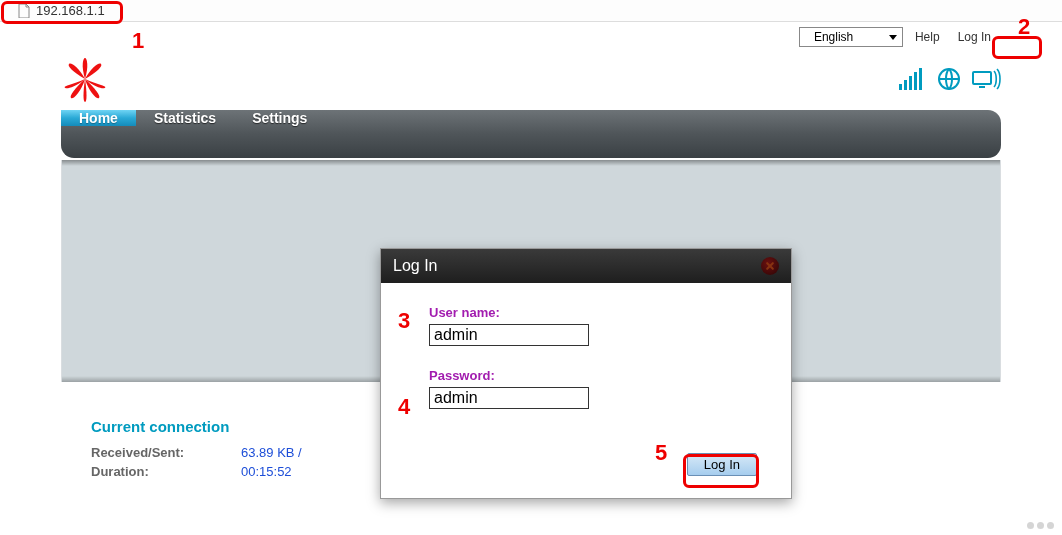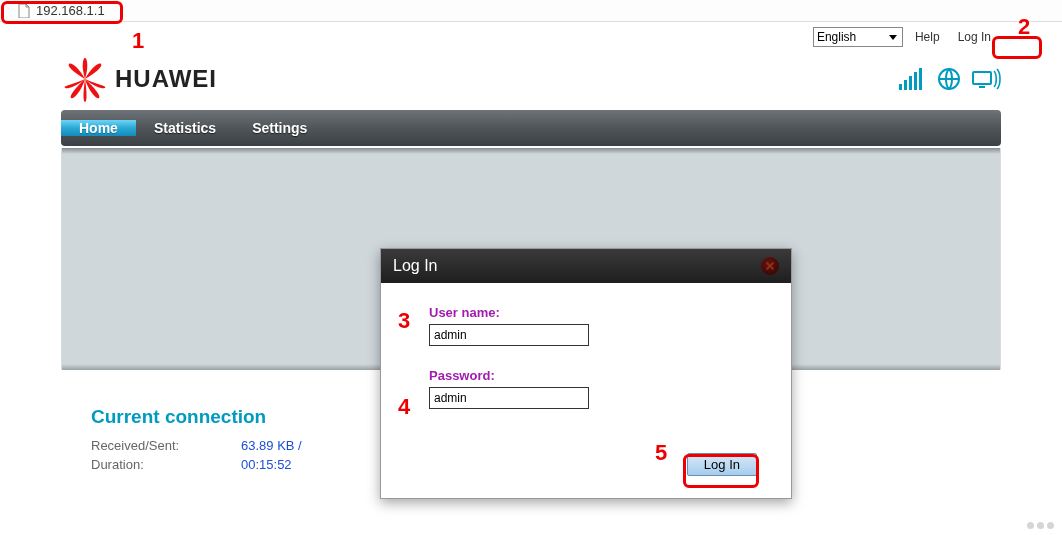--- a/index.html
+++ b/index.html
@@ -44,22 +44,22 @@
   .page { width: 940px; margin: 0 auto; position: relative; padding-top: 4px;}
   .top-strip {
     display:flex; justify-content:flex-end; align-items:center;
     gap:8px; height:22px; font-size:12px; color:#333;
     padding-right: 4px;
   }
   .lang-select {
     appearance:none;
     -webkit-appearance:none;
     background:#fff; border:1px solid #888;
-    font-size:12px; padding:1px 18px 1px 3px;
-    height:20px; width:90px;
+    font-size:12px; padding:1px 18px 1px 14px;
+    height:20px; width:104px;
     position:relative;
   }
   .lang-wrap { position:relative; display:inline-block;}
   .lang-wrap:after {
     content:""; position:absolute; right:6px; top:8px;
     border-left:4px solid transparent; border-right:4px solid transparent;
     border-top:5px solid #000;
   }
   .top-link { cursor:pointer; padding:0 4px;}
   .top-login { padding:1px 6px; }
@@ -70,24 +70,24 @@
     height:62px;
   }
   .logo { display:flex; align-items:center; gap:6px; }
   .logo-mark { width:48px; height:46px; }
   .logo-text { font-size:24px; letter-spacing:1px; font-weight:bold; color:#222;}
   .status-icons { display:flex; align-items:center; gap:10px; color:#009bbf;}
   .status-icons svg { display:block; }
 
   
   .nav {
-    height:36px;
+    height:48px;
     background: linear-gradient(#6d7377,#4f5559 50%,#3a4044);
-    display:flex; align-items:center;
-    border-radius:4px;
+    display:flex; align-items:flex-start;
+    border-radius:13px;
   }
   .nav-item {
     display:flex; align-items:center;
     color:#fff; font-weight:bold; font-size:14px;
     text-shadow:0 1px 1px rgba(0,0,0,.6);
     padding:0 18px; cursor:pointer;
     position:relative;
   }
   .nav-item + .nav-item:before {
     content:""; position:absolute; left:0; top:8px; bottom:8px; width:0;
@@ -120,23 +120,23 @@
   .sbar { width:14px; background:#3aa80f; }
   .sb1{height:16px;} .sb2{height:26px;} .sb3{height:36px;}
   .sb4{height:48px;} .sb5{height:60px;}
 
   
   .content {
     display:flex; padding:36px 30px 0 30px; gap:40px;
     font-size:13px;
   }
   .col { flex:1 1 0; min-width:0;}
-  .col h3 { color:#009bbf; font-size:19px; margin-bottom:10px; font-weight:bold;}
+  .col h3 { color:#009bbf; font-size:15px; margin-bottom:10px; font-weight:bold;}
   .kv { display:flex; align-items:center; margin-bottom:4px; color:#666; }
-  .kv .k { width:150px; font-weight:normal; color:#666;}
+  .kv .k { width:150px; font-weight:bold; color:#666;}
   .kv .v { color:#1d4ed8;}
 
   
   .modal {
     position:absolute;
     left:380px; top:248px;
     width:412px;
     background:#fff;
     border:1px solid #999;
     box-shadow:0 4px 12px rgba(0,0,0,.35);
@@ -157,21 +157,21 @@
     content:""; position:absolute; left:4px; top:8px; width:10px; height:2px;
     background:#831; border-radius:1px;
   }
   .modal-close:before{ transform:rotate(45deg);}
   .modal-close:after{ transform:rotate(-45deg);}
   .modal-body { padding:22px 34px 22px 48px; }
   .field { margin-bottom:22px; position:relative;}
   .field label { display:block; font-weight:bold; margin-bottom:4px; color:#a21caf;}
   .field input {
     width:160px; height:22px; border:1px solid #333;
-    font-size:12px; padding:1px 4px;
+    font-size:16px; padding:1px 4px;
   }
   .modal-actions { display:flex; justify-content:flex-end; padding:0 34px 22px 0;}
   .btn-login {
     background:linear-gradient(#d7e9f7,#a6cdee);
     border:1px solid #6a8fb5;
     padding:3px 16px;
     font-size:13px;
     cursor:pointer;
     border-radius:2px;
   }
@@ -224,21 +224,20 @@
             <path d="M24 23 C12 16 6 10 8 8 C10 6 18 12 24 23Z"></path>
             <path d="M24 23 C36 16 42 10 40 8 C38 6 30 12 24 23Z"></path>
             <path d="M24 23 C10 24 2 22 2 24 C2 26 10 28 24 23Z" transform="rotate(-20 24 23)"></path>
             <path d="M24 23 C38 24 46 22 46 24 C46 26 38 28 24 23Z" transform="rotate(20 24 23)"></path>
             <path d="M24 23 C14 32 8 40 10 42 C12 44 20 36 24 23Z"></path>
             <path d="M24 23 C34 32 40 40 38 42 C36 44 28 36 24 23Z"></path>
             <path d="M24 23 C22 36 22 46 24 46 C26 46 26 36 24 23Z"></path>
           </g>
         </svg>
       </span>
-      <span class="logo-text">HUAWEI</span>
     </div>
     <div class="status-icons">
       <span>
         <svg width="28" height="22" viewBox="0 0 28 22">
           <g fill="#009bbf">
             <rect x="0" y="16" width="3" height="6"></rect>
             <rect x="5" y="12" width="3" height="10"></rect>
             <rect x="10" y="8" width="3" height="14"></rect>
             <rect x="15" y="4" width="3" height="18"></rect>
             <rect x="20" y="0" width="3" height="22"></rect>

